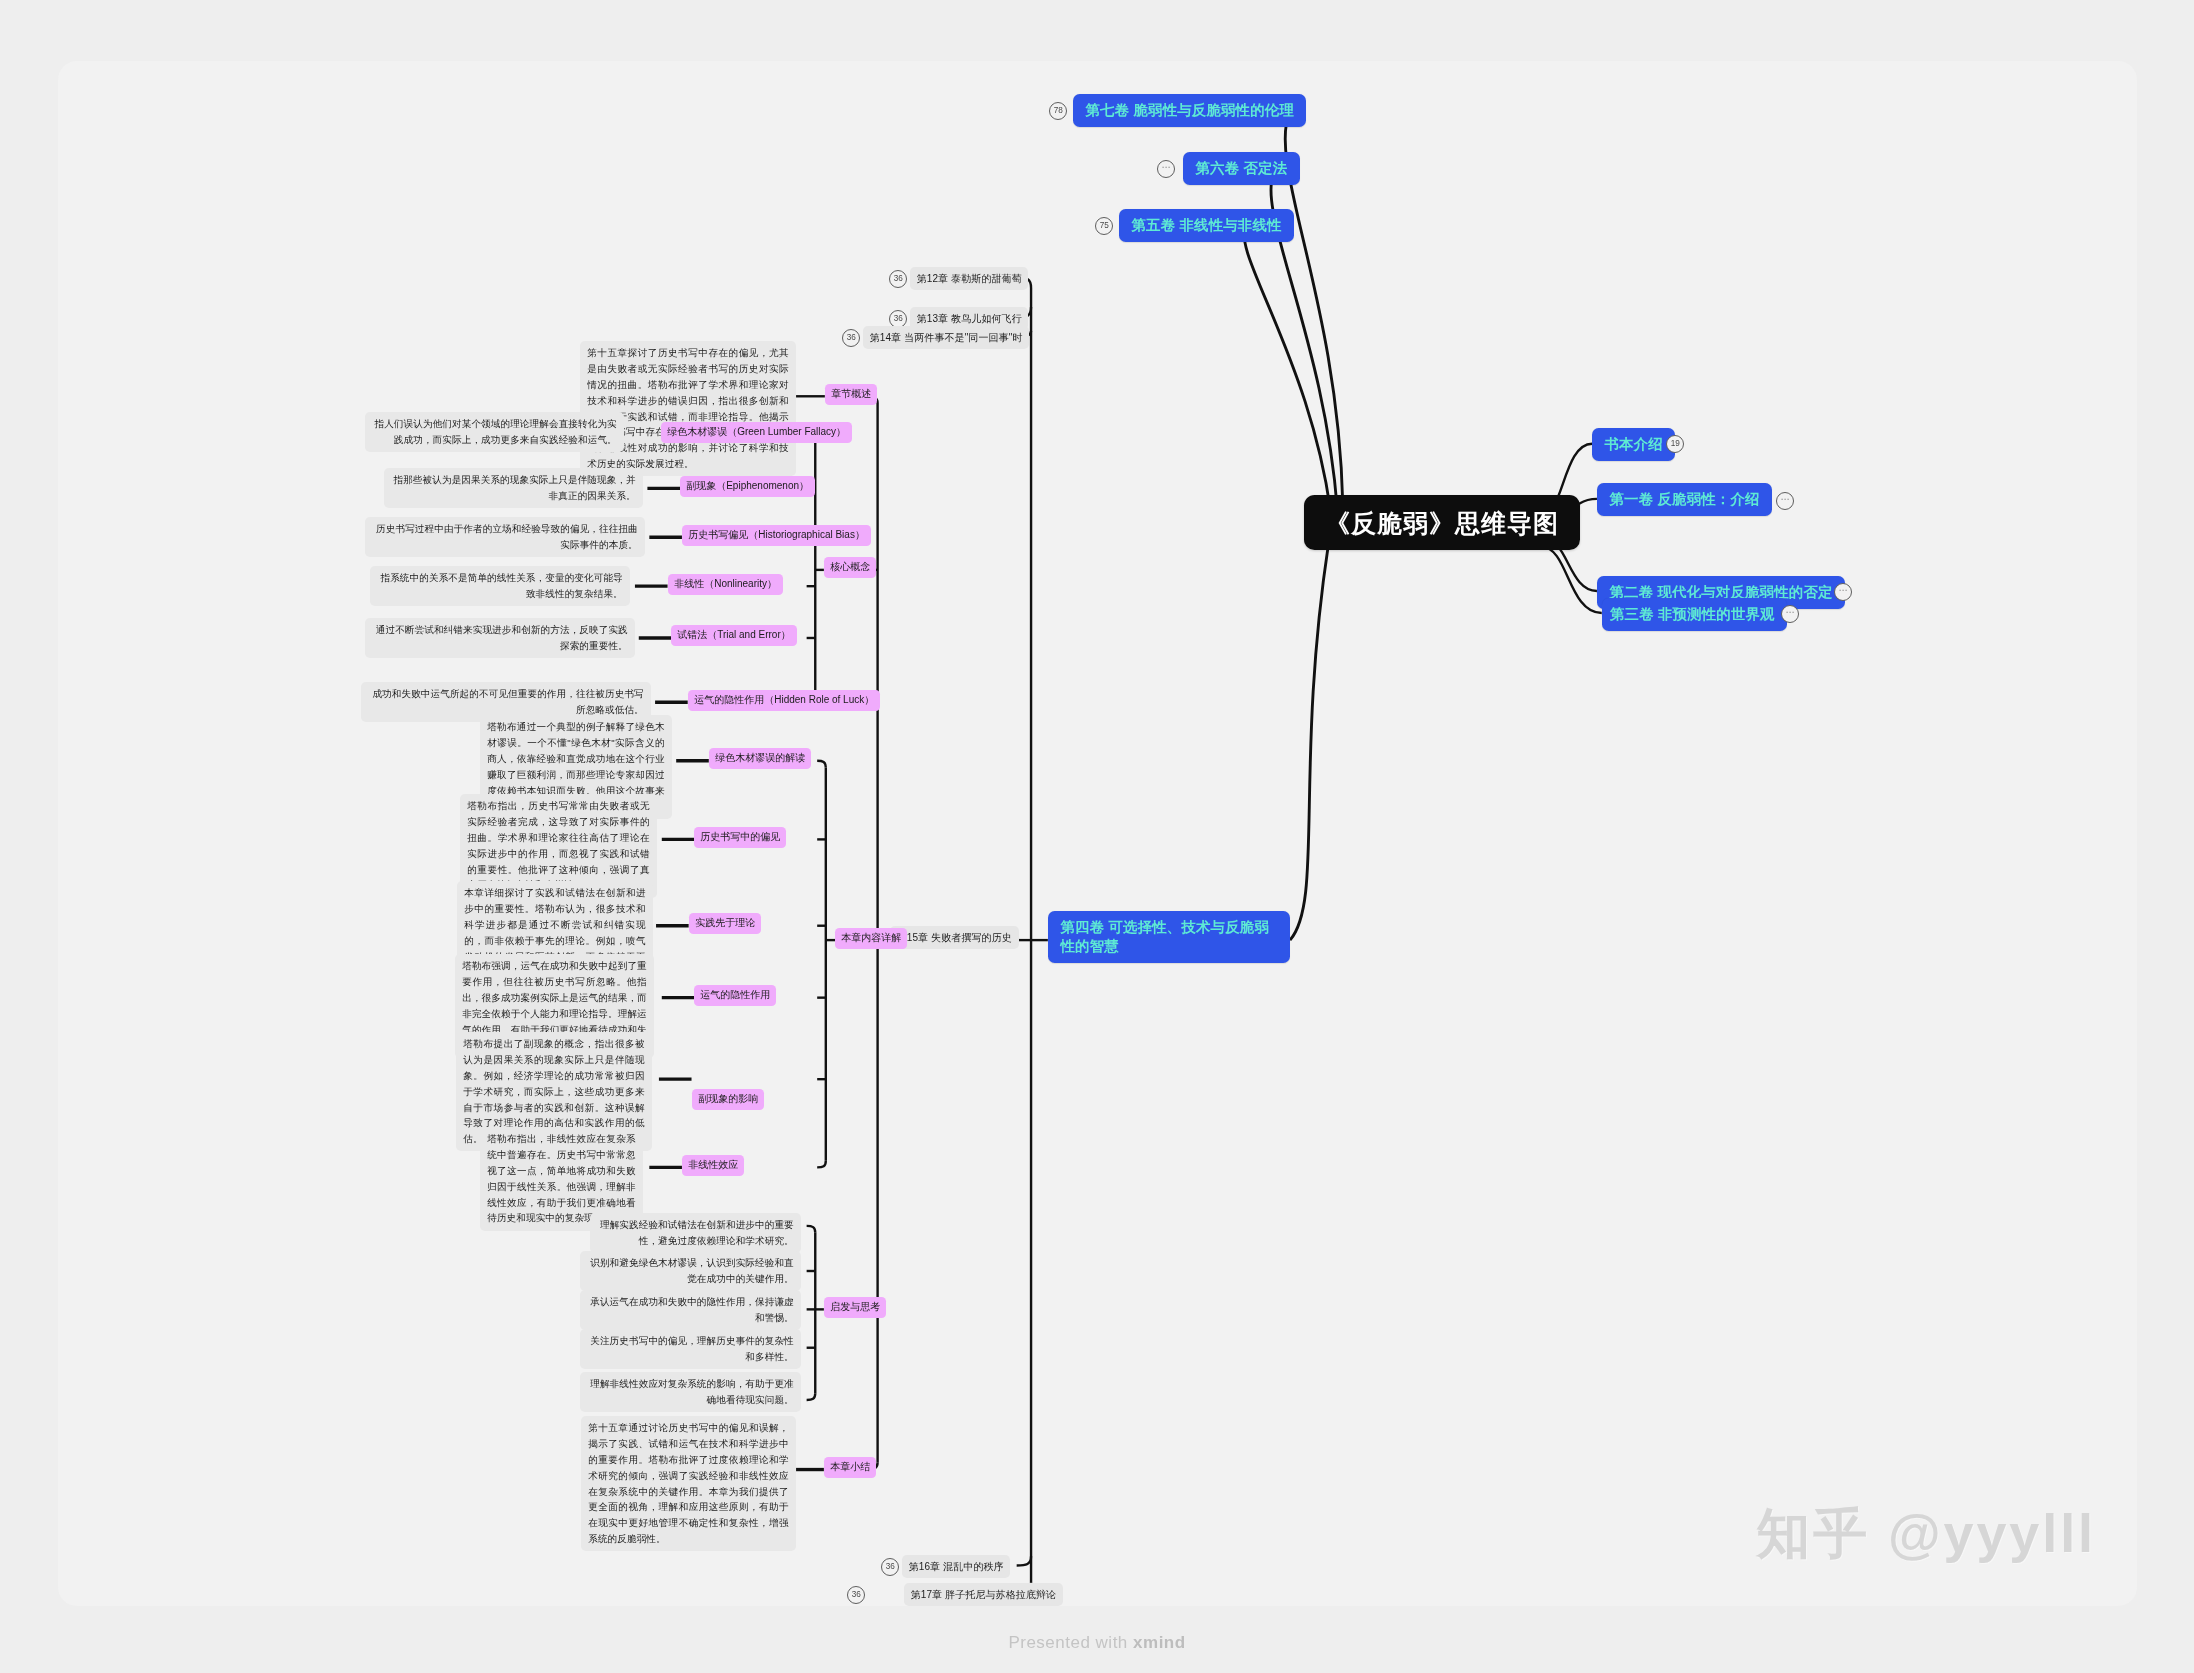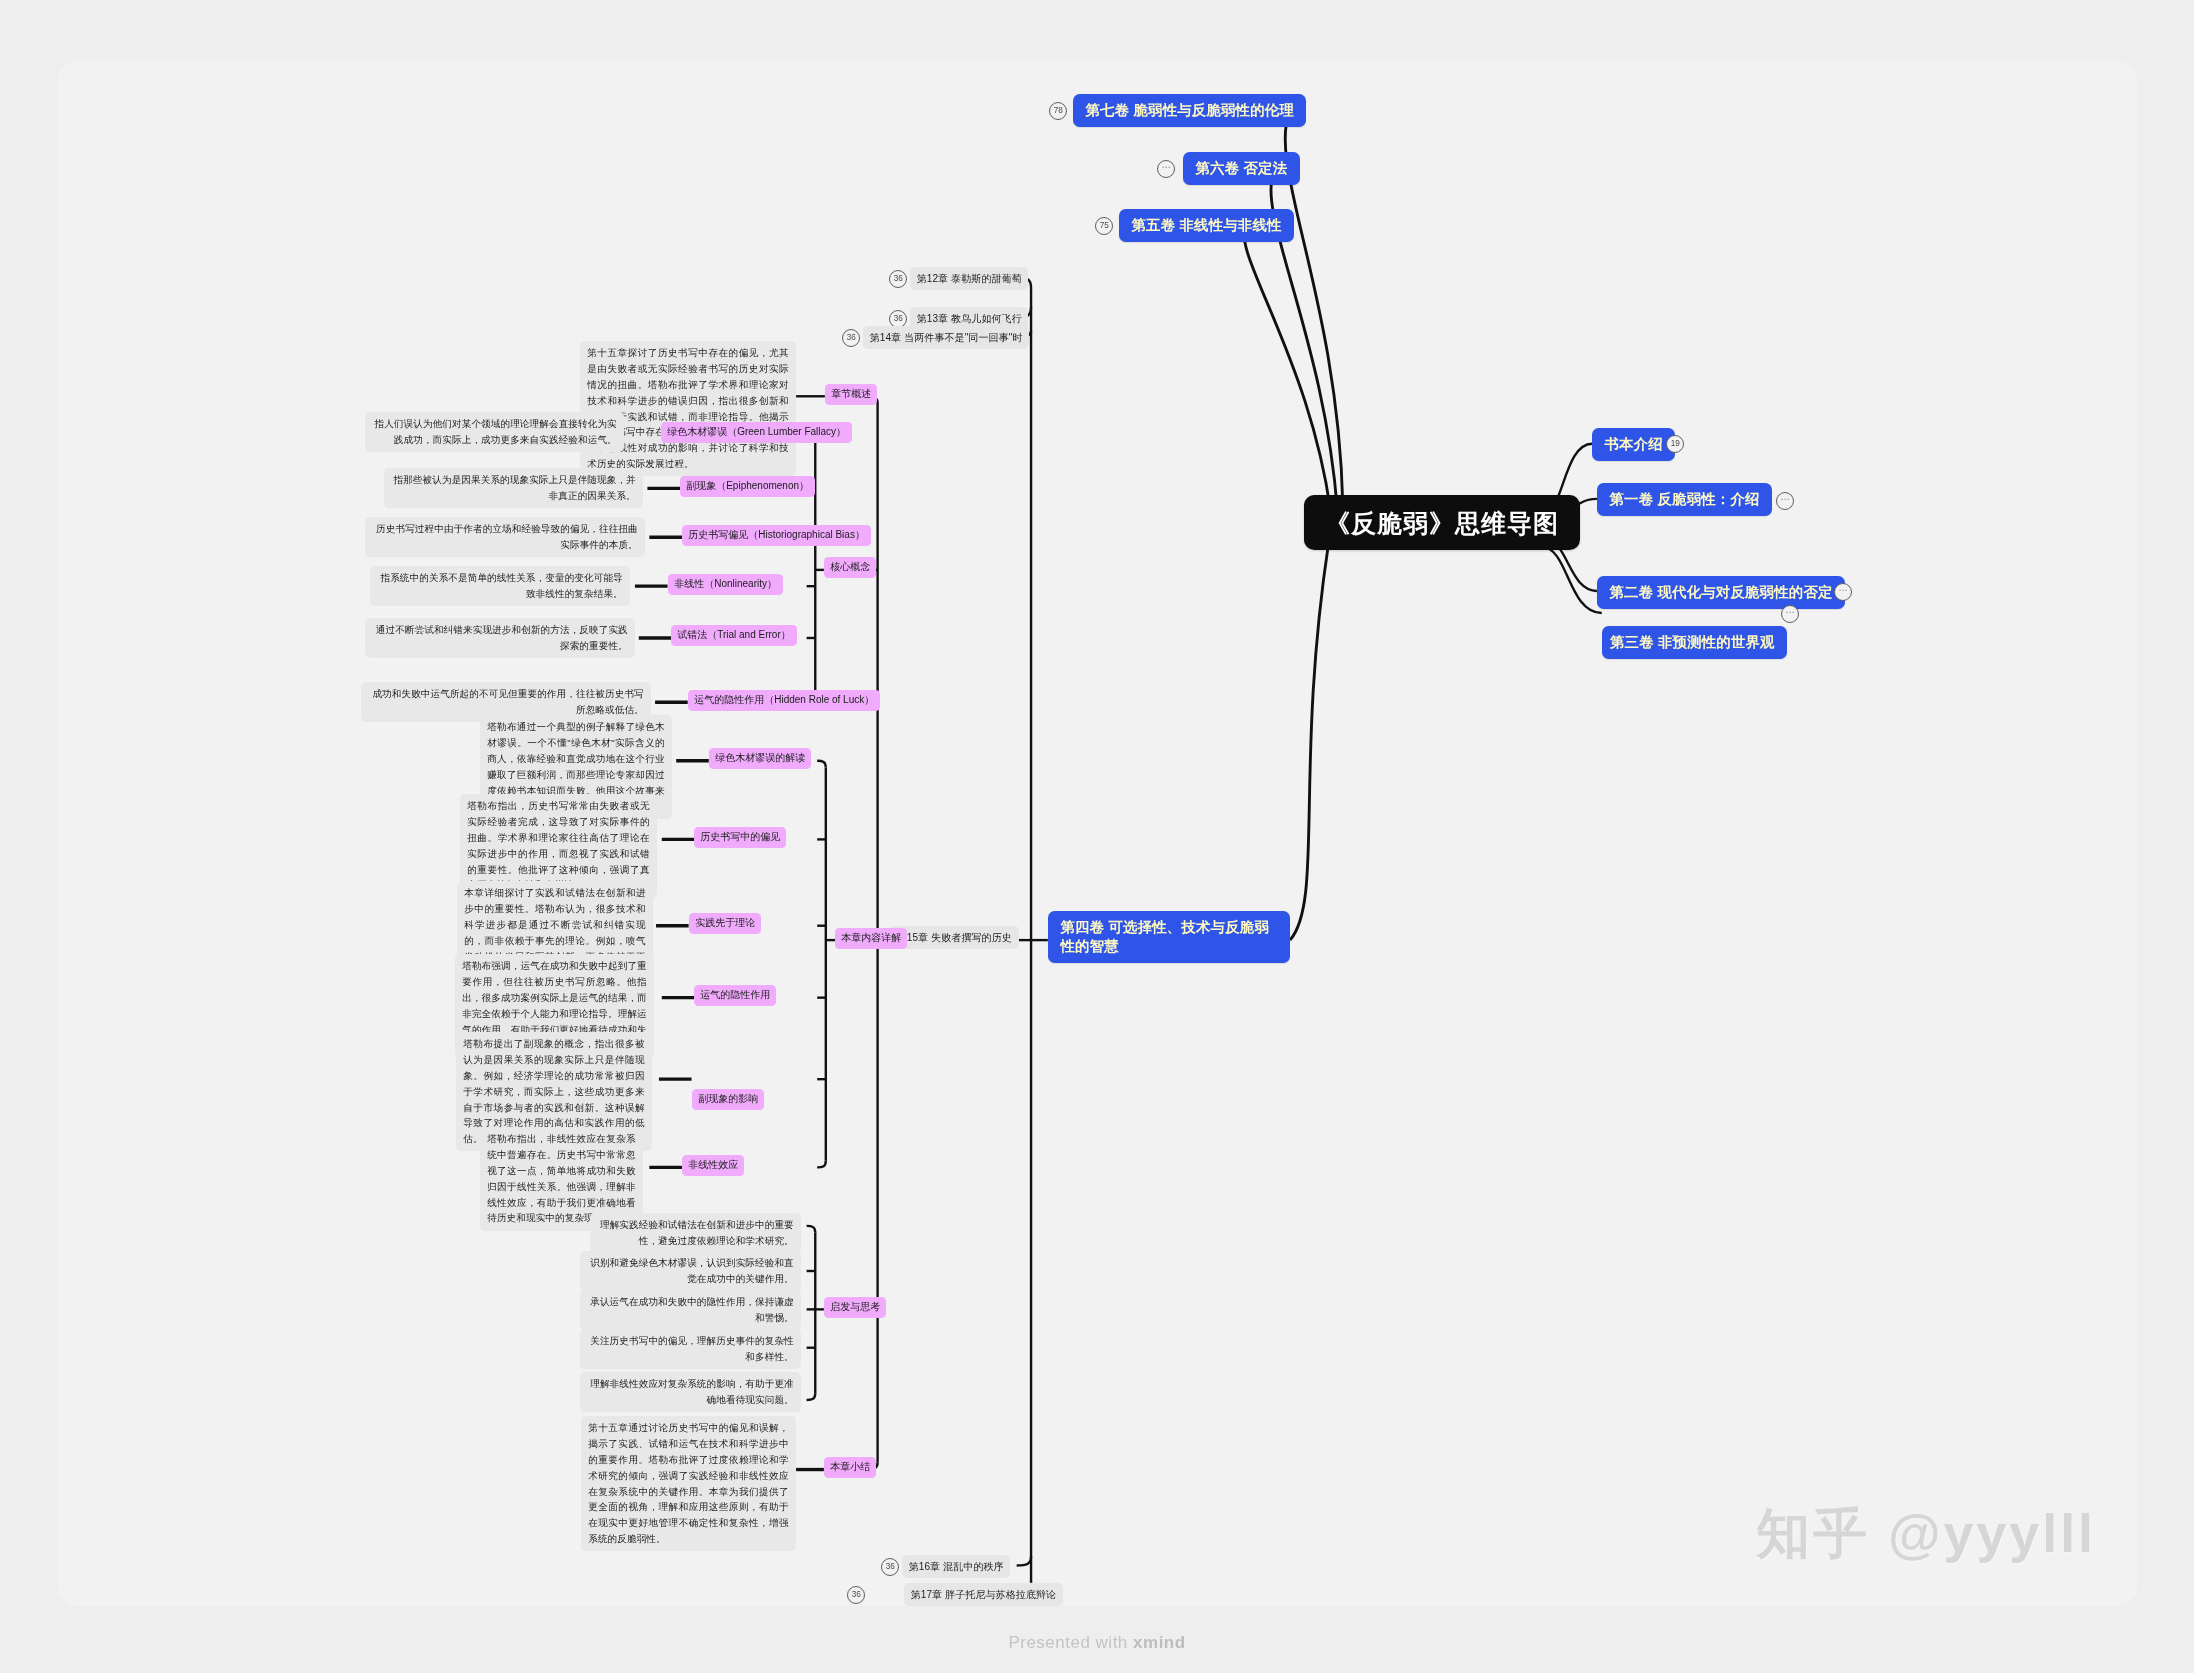--- a/index.html
+++ b/index.html
@@ -21,21 +21,21 @@
   #svg-links{position:absolute;left:0;top:0;width:2194px;height:1674px;pointer-events:none;}
 
   
   .node{
     position:absolute;
     box-sizing:border-box;
     white-space:pre-wrap;
   }
   .topic-blue{
     background:#2f55e8;
-    color:#fef9c3;
+    color:#5eead4;
     border-radius:6.7px;
     padding:6.7px 12.5px;
     font-size:14.4px;
     line-height:1.35;
     font-weight:600;
     letter-spacing:0.2px;
     box-shadow:0 0.5px 1px rgba(0,0,0,.10);
   }
   .topic-root{
     background:#0d0d0d;
@@ -217,21 +217,21 @@
 
 <div class="node topic-blue" style="left:1592px;top:428px;">书本介绍</div>
 <div class="badge" style="left:1666px;top:435px;">19</div>
 
 <div class="node topic-blue" style="left:1597px;top:483px;">第一卷 反脆弱性：介绍</div>
 <div class="badge dots" style="left:1776px;top:492px;">⋯</div>
 
 <div class="node topic-blue" style="left:1597px;top:576px;">第二卷 现代化与对反脆弱性的否定</div>
 <div class="badge dots" style="left:1834px;top:583px;">⋯</div>
 
-<div class="node topic-blue" style="left:1602px;top:626px;padding-left:8px;">第三卷 非预测性的世界观</div>
+<div class="node topic-blue" style="left:1602px;top:598px;padding-left:8px;">第三卷 非预测性的世界观</div>
 <div class="badge dots" style="left:1781px;top:605px;">⋯</div>
 
 <div class="node topic-blue" style="left:1073px;top:94px;">第七卷 脆弱性与反脆弱性的伦理</div>
 <div class="badge" style="left:1049px;top:102px;">78</div>
 
 <div class="node topic-blue" style="left:1183px;top:152px;">第六卷 否定法</div>
 <div class="badge dots" style="left:1157px;top:160px;">⋯</div>
 
 <div class="node topic-blue" style="left:1119px;top:209px;">第五卷 非线性与非线性</div>
 <div class="badge" style="left:1095px;top:217px;">75</div>

